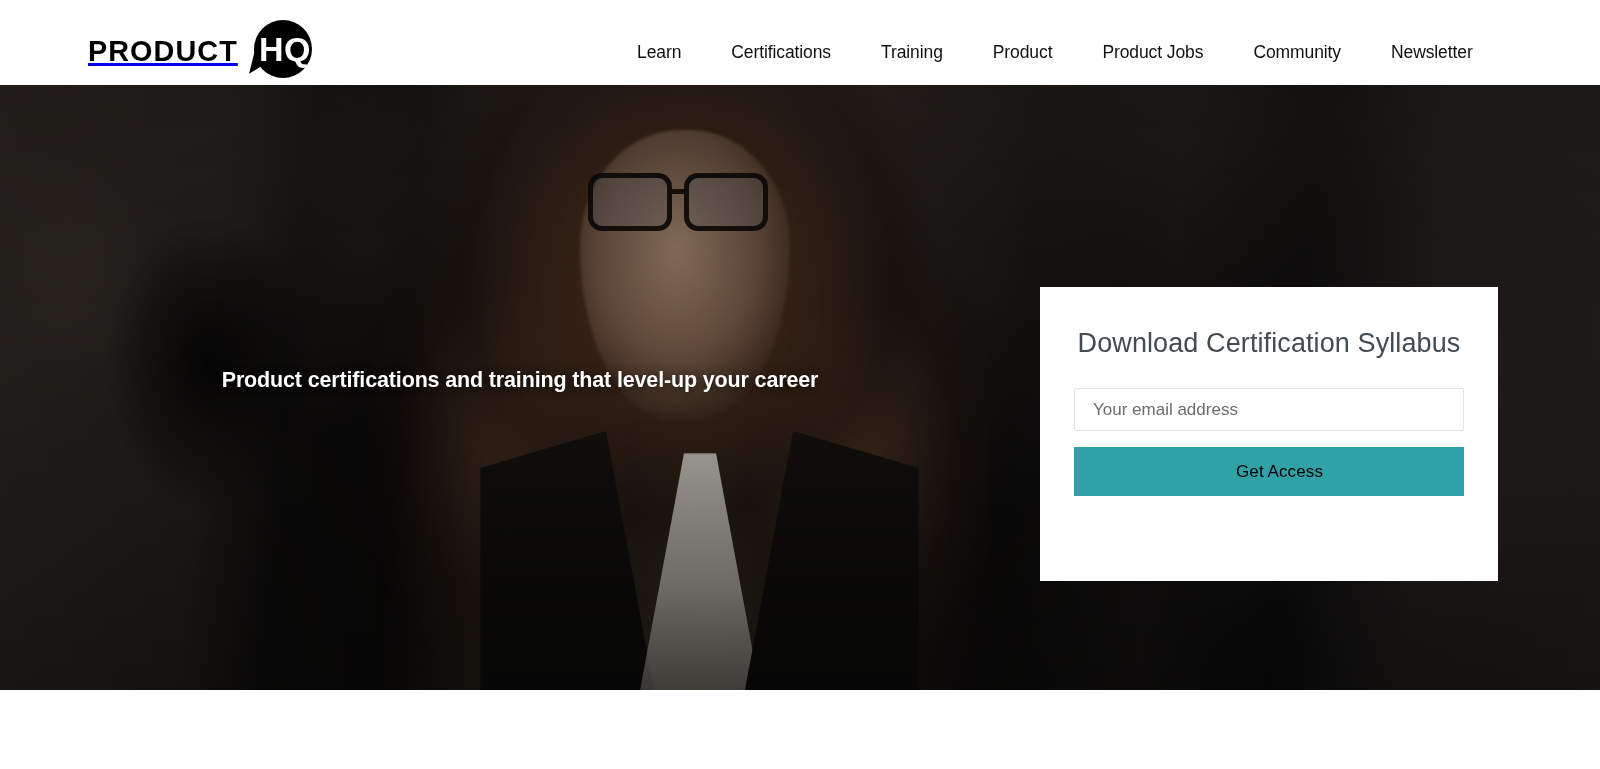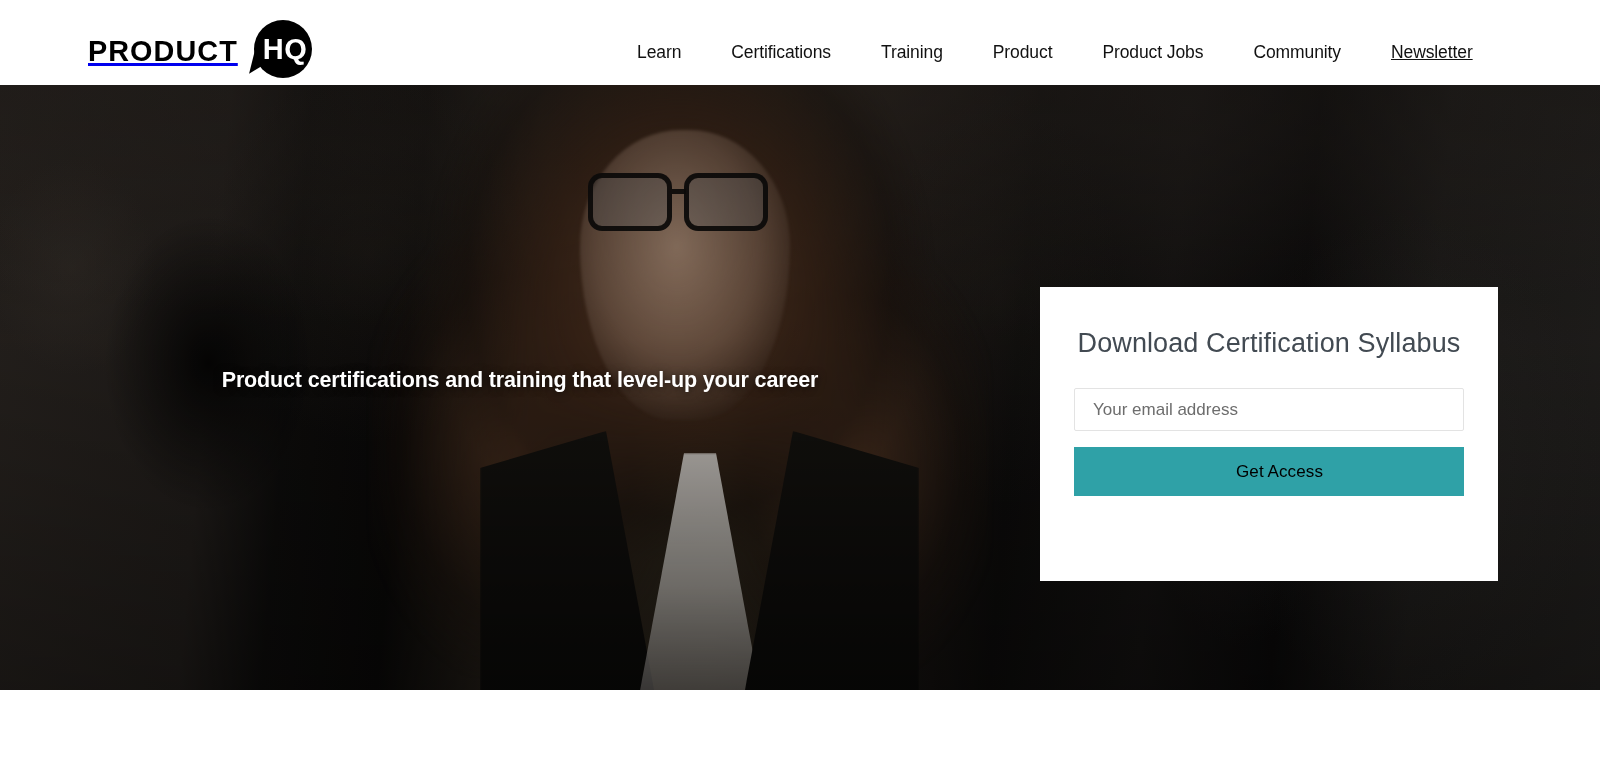--- a/index.html
+++ b/index.html
@@ -67,21 +67,21 @@
   }
   .logo-bubble .hq {
     position: absolute;
     left: 0; top: 0;
     width: 66px; height: 58px;
     display: flex;
     align-items: center;
     justify-content: center;
     color: #ffffff;
     font-weight: bold;
-    font-size: 29px;
+    font-size: 34px;
     letter-spacing: 0.5px;
     z-index: 2;
     padding-left: 4px;
   }
 
   .main-nav {
     position: absolute;
     left: 637px;
     top: 0;
     height: 105px;
@@ -93,21 +93,21 @@
     color: #111111;
     font-size: 17.5px;
     font-weight: 500;
     text-decoration: none;
     padding: 6px 0;
     margin-right: 34px;
     white-space: nowrap;
     cursor: pointer;
     letter-spacing: -0.1px;
   }
-  .nav-item:last-child { margin-right: 16px; text-decoration: underline; }
+  .nav-item:last-child { margin-right: 16px; }
 
   
   .hero {
     position: relative;
     width: 1600px;
     height: 605px;
     overflow: hidden;
     background: #1a1715;
   }
 

